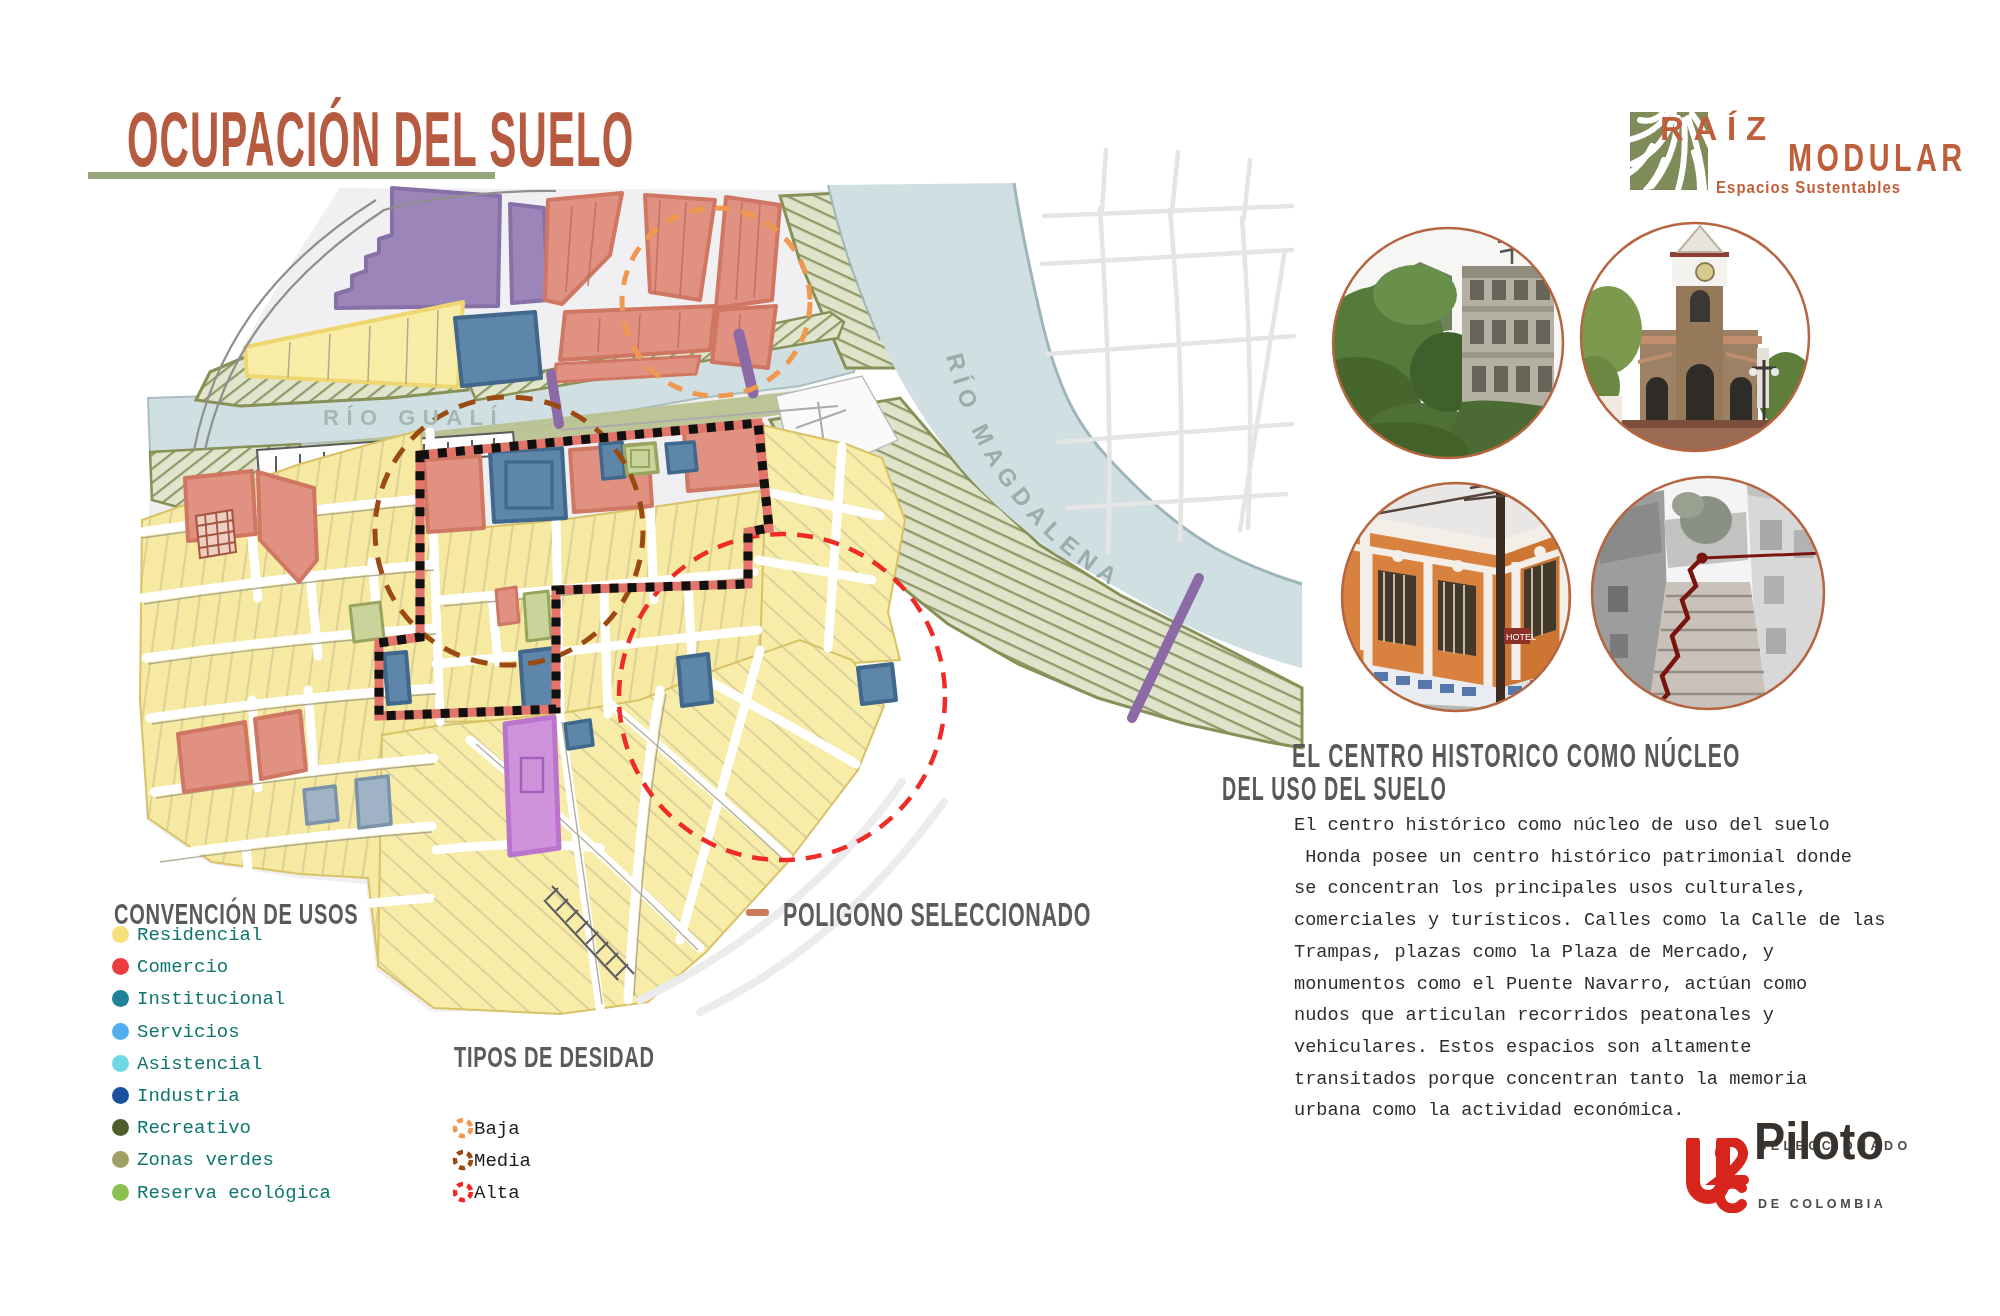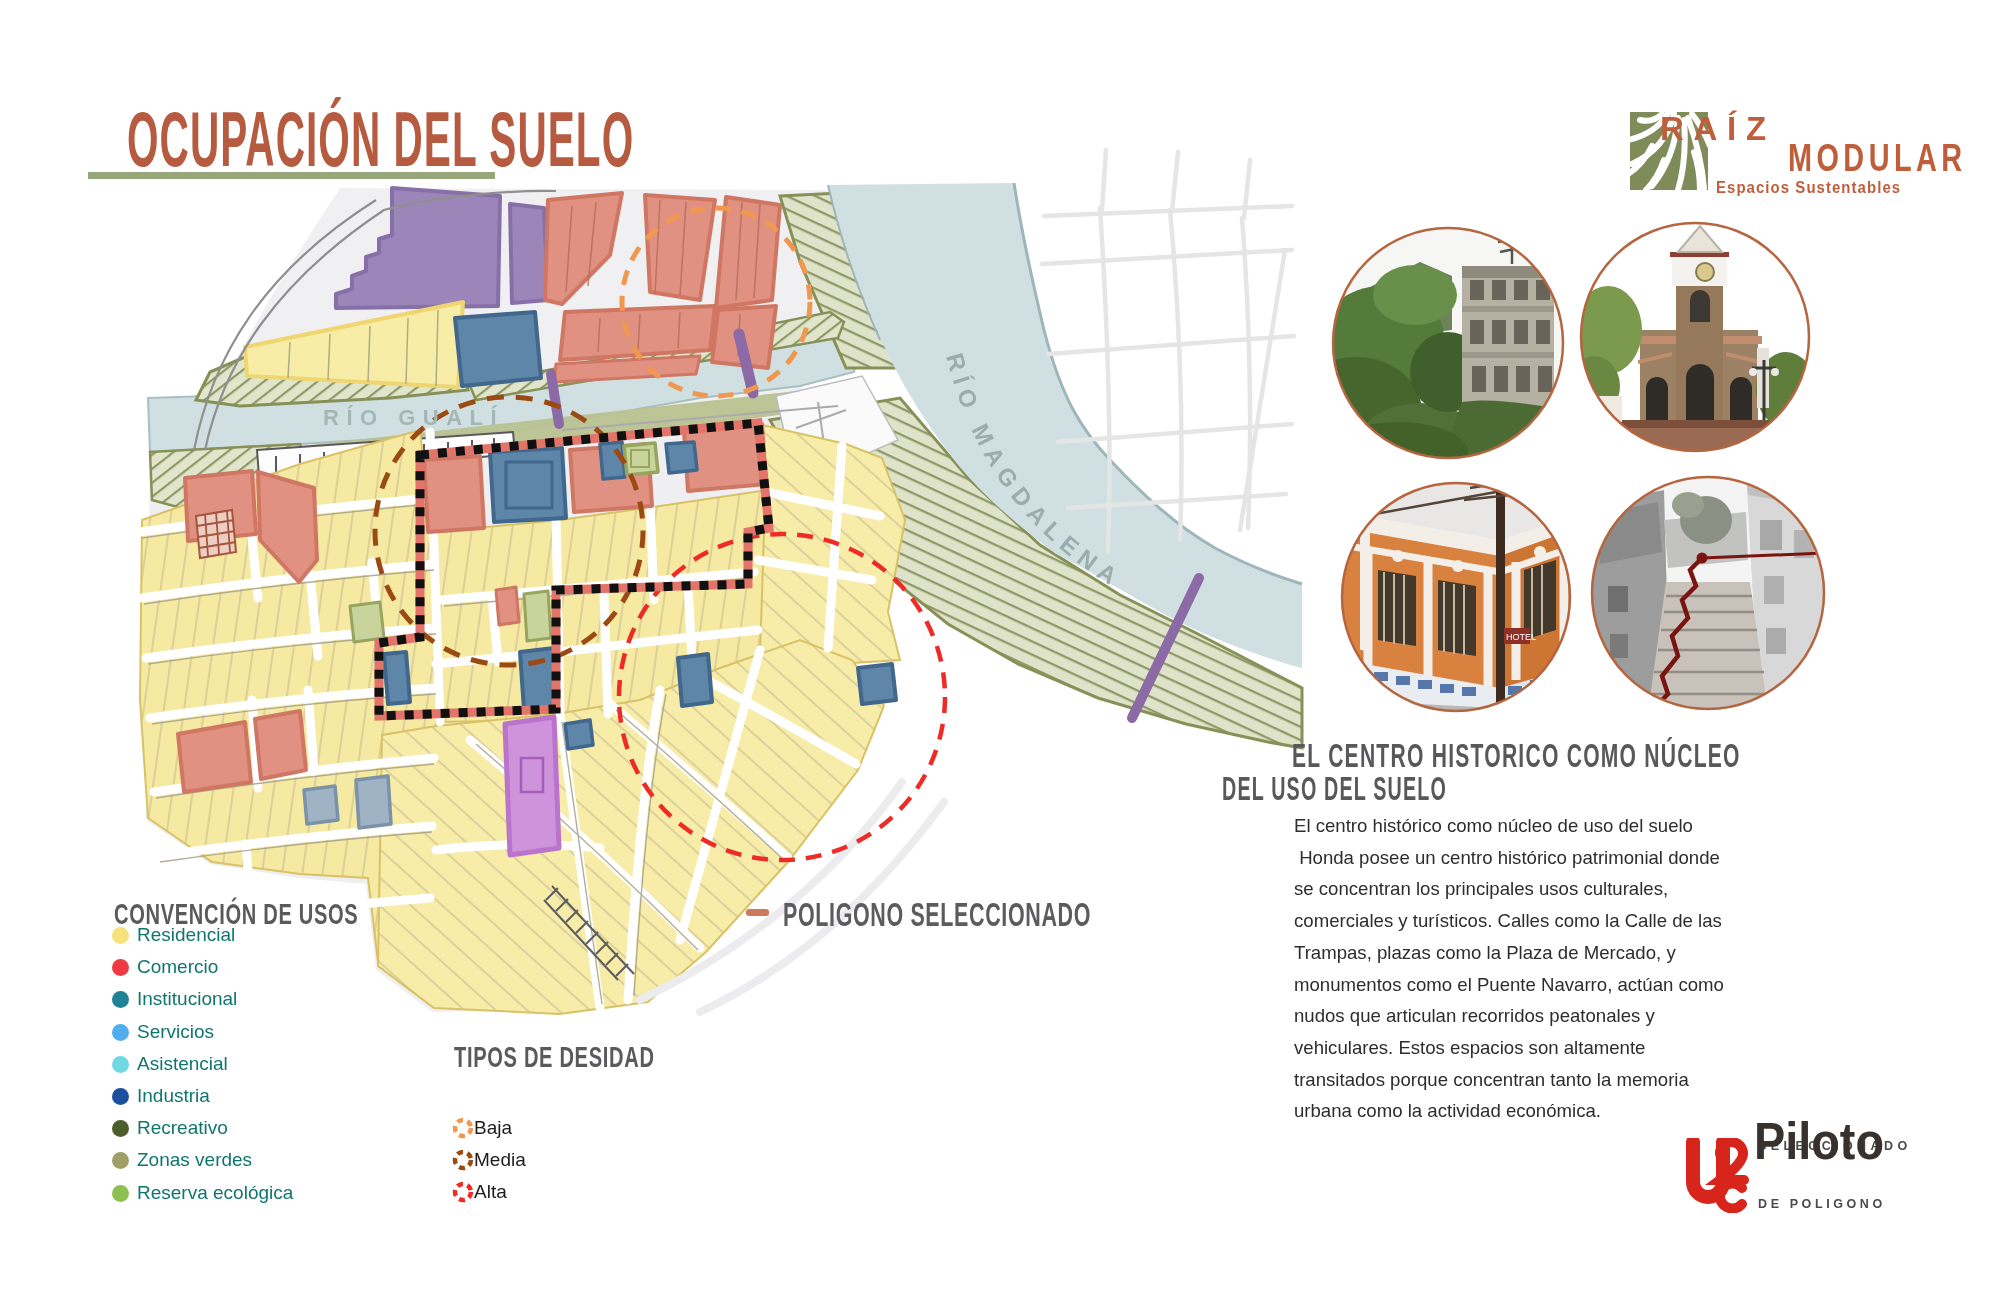--- a/index.html
+++ b/index.html
@@ -1,18 +1,18 @@
 <!DOCTYPE html>
 <html><head><meta charset="utf-8">
 <style>
 html,body{margin:0;padding:0;background:#fff}
 body{width:2000px;height:1316px;position:relative;overflow:hidden;font-family:"Liberation Sans",sans-serif}
 .abs{position:absolute}
 .cond{display:inline-block;transform-origin:0 0;font-weight:bold;white-space:nowrap;font-family:"Liberation Sans",sans-serif}
-.mono{font-family:Liberation Sans, sans-serif}
+.mono{font-family:Liberation Mono, monospace}
 </style></head>
 <body>
 
 <svg class="abs" style="left:0;top:0" width="2000" height="1316" viewBox="0 0 2000 1316">
 <defs>
 <pattern id="hat1" width="11" height="11" patternUnits="userSpaceOnUse" patternTransform="rotate(52)">
         <rect width="11" height="11" fill="#e1e5cb"></rect>
         <line x1="1" y1="0" x2="1" y2="11" stroke="#8e9968" stroke-width="2.4"></line>
       </pattern>
 <pattern id="hat2" width="12" height="12" patternUnits="userSpaceOnUse" patternTransform="rotate(115)">
@@ -467,13 +467,13 @@
 <svg class="abs" style="left:1682px;top:1138px" width="75" height="75" viewBox="0 0 75 75">
 <path d="M11,4 V44 A15,15 0 0 0 41,44 V4" fill="none" stroke="#d8251c" stroke-width="14" stroke-linecap="round"></path>
 <path d="M38,16 A11.5,11.5 0 1 1 59,22 C54,31 46,36 38,42 L62,42" fill="none" stroke="#d8251c" stroke-width="10" stroke-linecap="round"></path>
 <path d="M60,50 A12.5,12.5 0 1 0 60,66" fill="none" stroke="#d8251c" stroke-width="10" stroke-linecap="round"></path>
 </svg>
 
 <div class="abs" style="left:1758px;top:1139px;font-size:12.5px;letter-spacing:4.4px;color:#4a4a4a;font-weight:bold;font-family:'Liberation Sans',sans-serif">SELECCIONADO</div>
 
 <div class="abs" style="left:1754px;top:1111px"><span class="cond" style="font-size:52px;color:#38322e;letter-spacing:0px;transform:scaleX(0.90)">Piloto</span></div>
 
-<div class="abs" style="left:1758px;top:1197px;font-size:12.5px;letter-spacing:3.6px;color:#4a4a4a;font-weight:bold;font-family:'Liberation Sans',sans-serif">DE POLIGONO</div>
+<div class="abs" style="left:1758px;top:1197px;font-size:12.5px;letter-spacing:3.6px;color:#4a4a4a;font-weight:bold;font-family:'Liberation Sans',sans-serif">DE COLOMBIA</div>
 
 </body></html>

